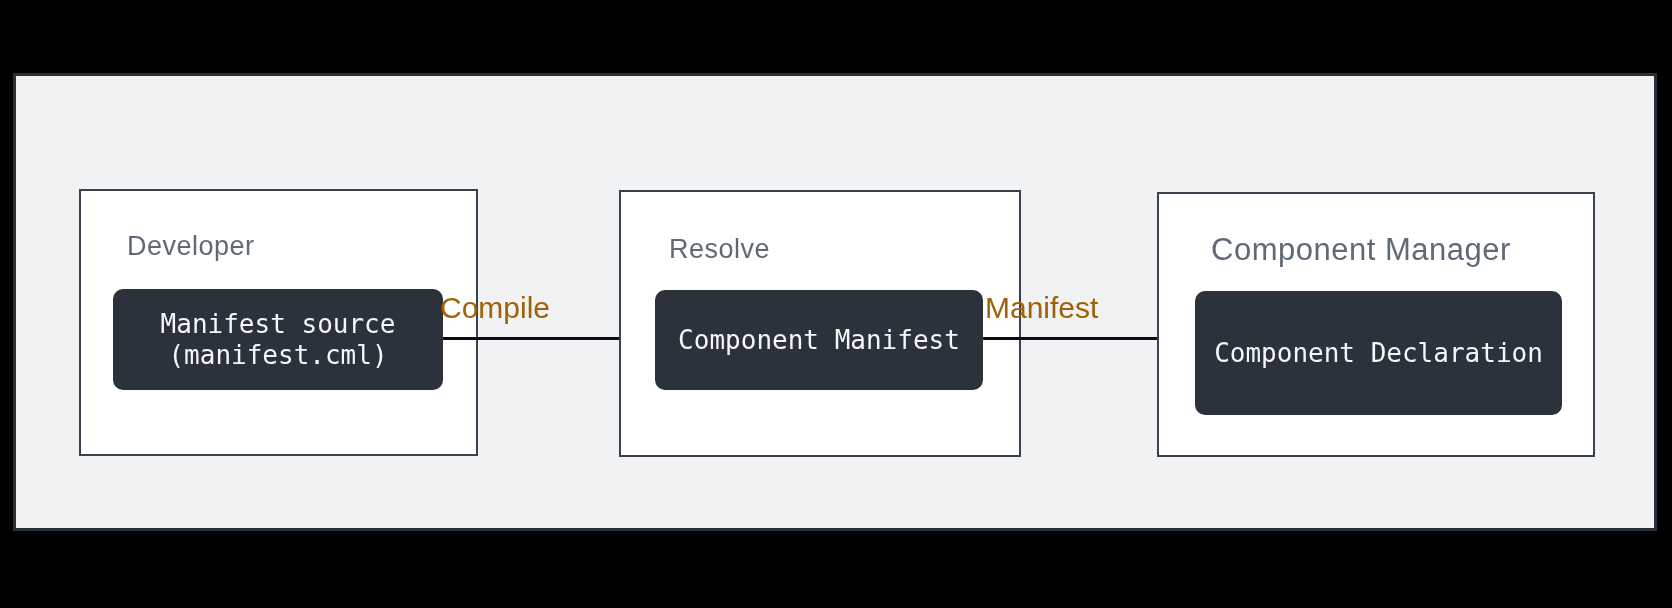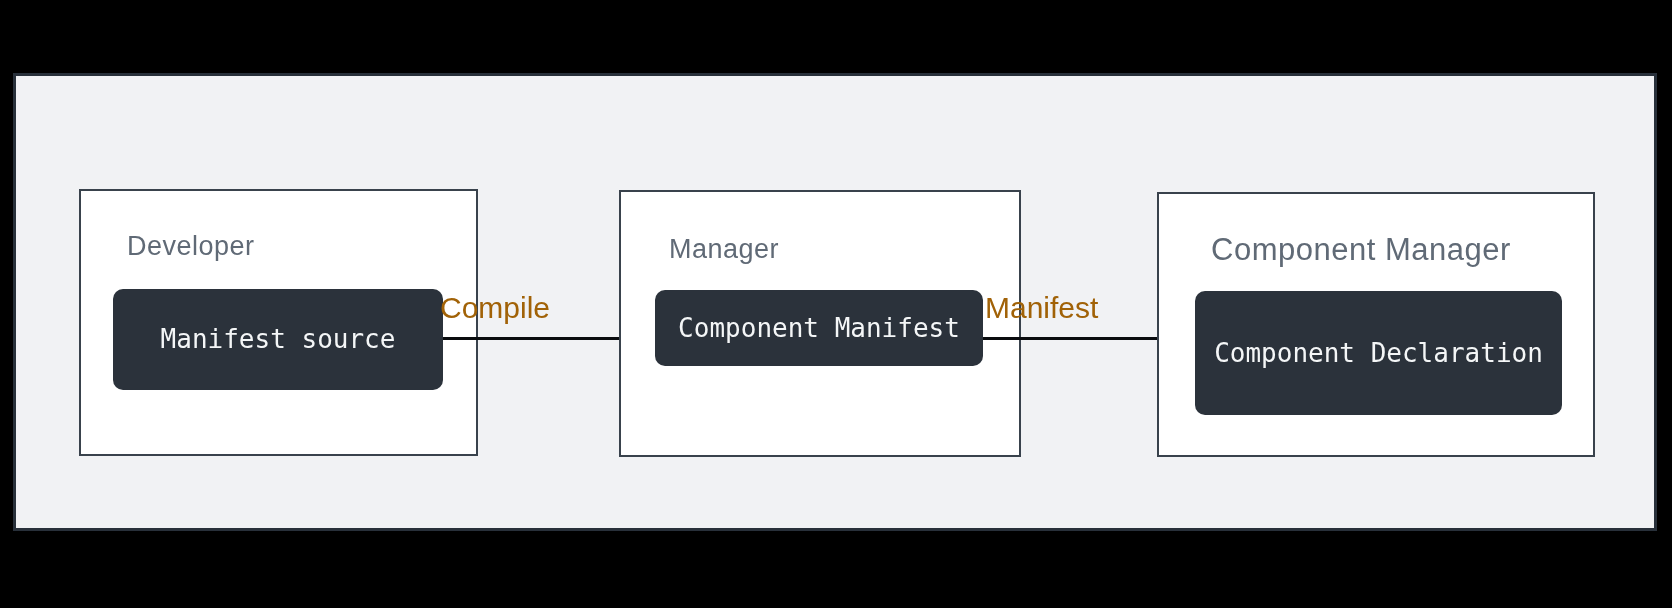--- a/index.html
+++ b/index.html
@@ -48,21 +48,21 @@
     font-size: 26px;
     line-height: 31px;
     display: flex;
     flex-direction: column;
     align-items: center;
     justify-content: center;
     text-align: right;
     white-space: nowrap;
   }
   #group-developer .node { left: 32px; top: 98px; width: 330px; height: 101px; }
-  #group-package   .node { left: 34px; top: 98px; width: 328px; height: 76px; }
+  #group-package   .node { left: 34px; top: 98px; width: 328px; height: 100px; }
   #group-manager   .node { left: 36px; top: 97px; width: 367px; height: 124px; }
   .edge-line {
     position: absolute;
     top: 337px; height: 3px;
     background: #0a0c0f;
   }
   #compile-line { left: 443px; width: 190px; }
   #resolve-line { left: 983px; width: 188px; }
   .edge-head {
     position: absolute;
@@ -88,29 +88,30 @@
 <body>
 
 <div class="stage">
 
   <div class="panel"></div>
 
   <div class="group-box" id="group-developer">
     <div class="group-label">Developer</div>
     <div class="node">
       <span>Manifest source</span>
+      <span>(manifest.cml)</span>
     </div>
   </div>
 
   <div class="edge-label" id="compile-label">Compile</div>
   <div class="edge-line" id="compile-line"></div>
   <div class="edge-head" id="compile-head"></div>
 
   <div class="group-box" id="group-package">
-    <div class="group-label">Manager</div>
+    <div class="group-label">Resolve</div>
     <div class="node">
       <span>Component Manifest</span>
     </div>
   </div>
 
   <div class="edge-label" id="resolve-label">Manifest</div>
   <div class="edge-line" id="resolve-line"></div>
   <div class="edge-head" id="resolve-head"></div>
 
   <div class="group-box" id="group-manager">

